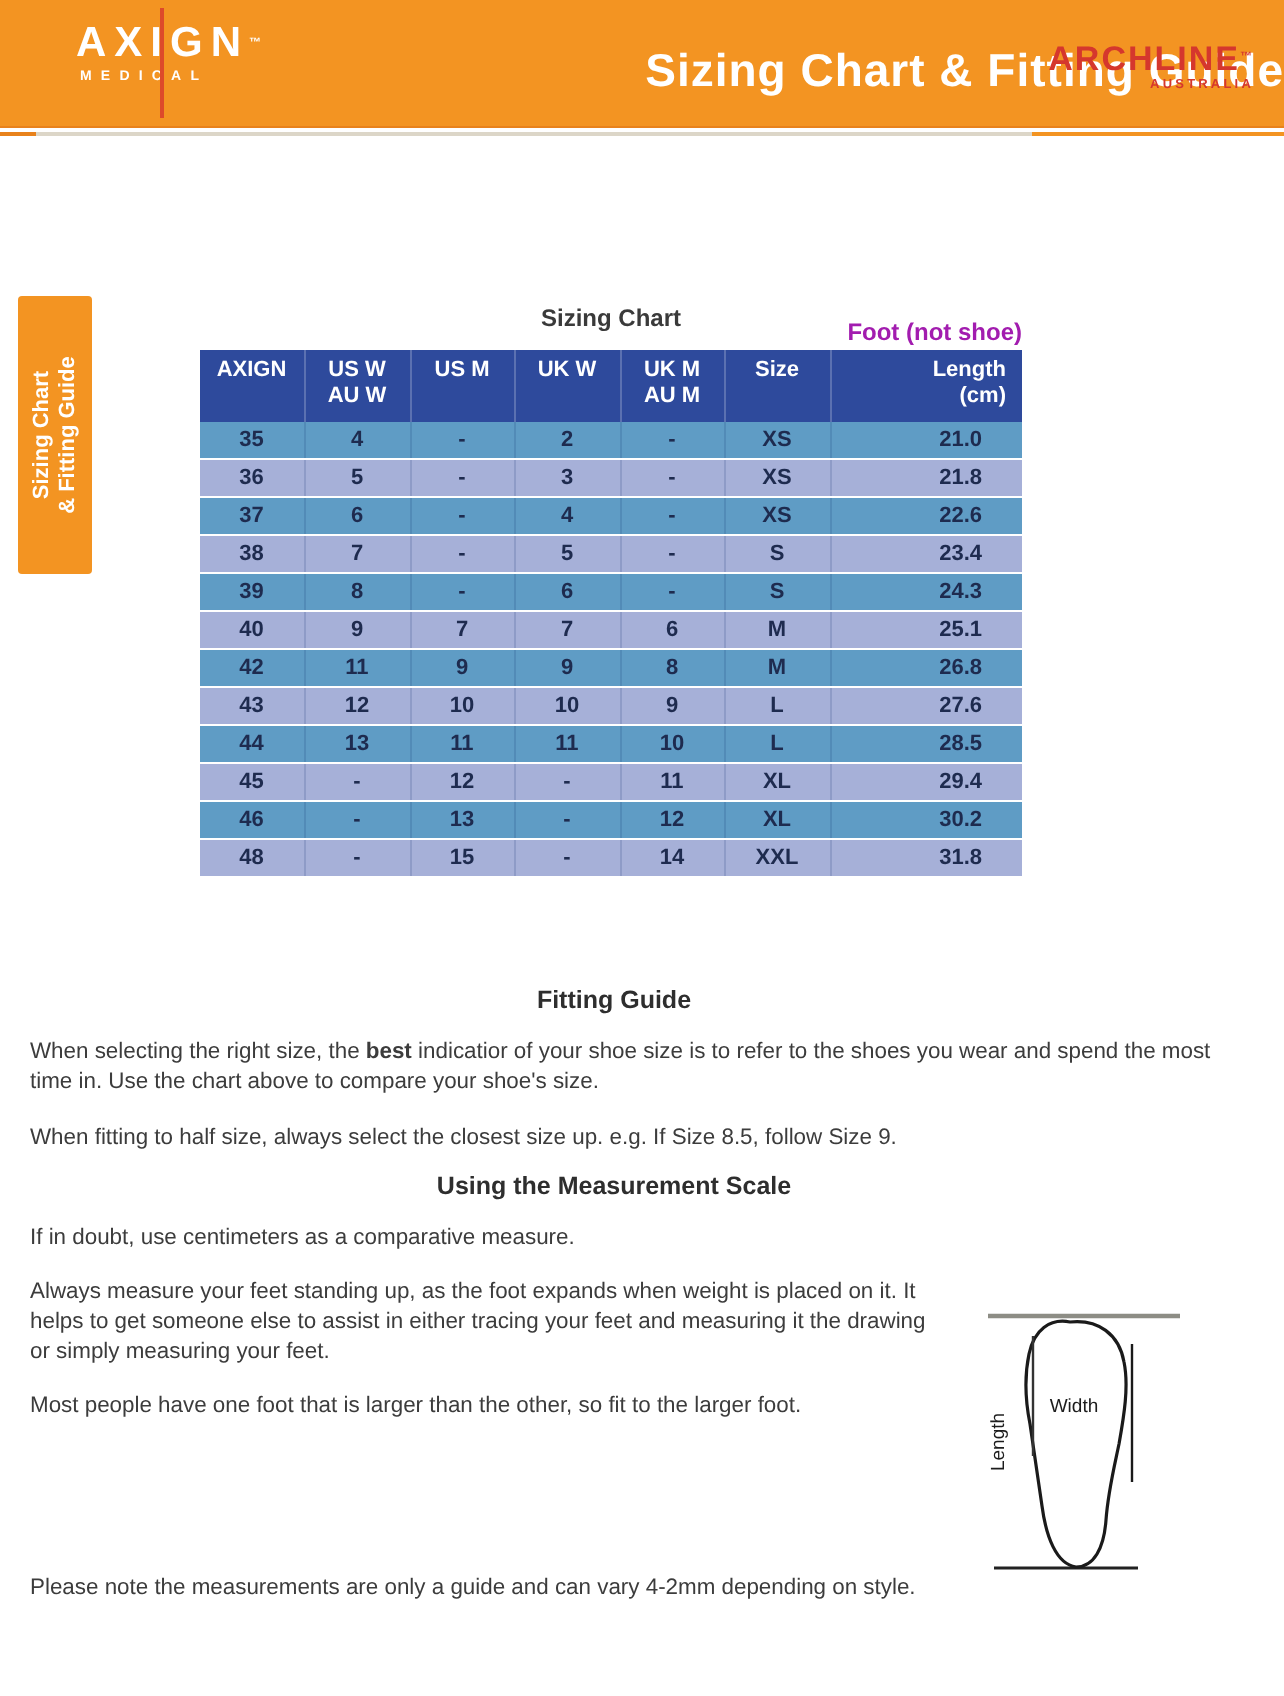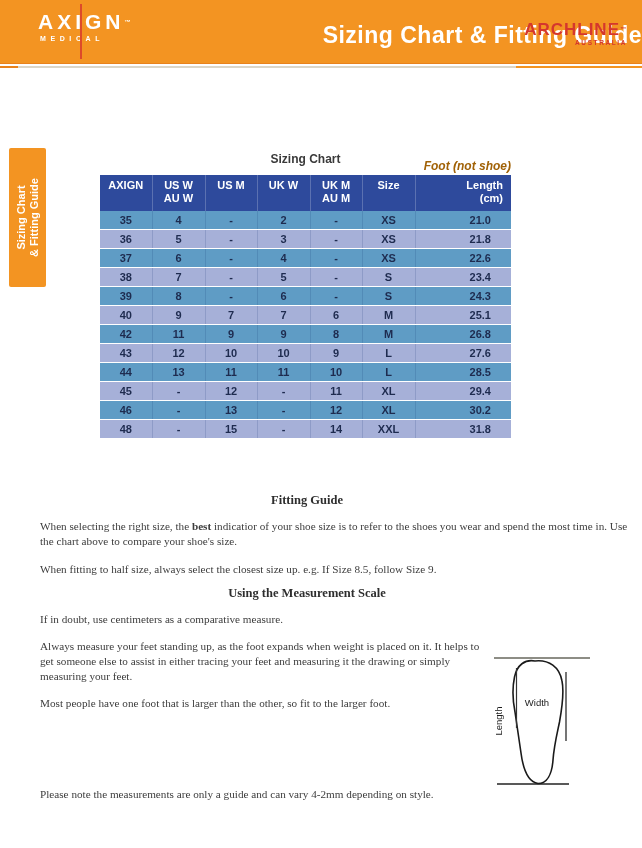--- a/index.html
+++ b/index.html
@@ -28,39 +28,39 @@
   .side-tab{position:absolute;left:9px;top:148px;width:37px;height:139px;
             background:var(--banner-orange,#F39422);border-radius:2px;}
   .side-tab-inner{position:absolute;left:-51px;top:51px;width:139px;height:37px;
                   transform:rotate(-90deg);display:flex;flex-direction:column;justify-content:center;
                   text-align:center;color:#fff;font-weight:bold;font-size:11px;line-height:13px;}
 
   
   .table-wrap{position:absolute;left:100px;top:150px;width:411px;height:330px;}
   .table-title{position:absolute;left:0;right:0;top:2px;text-align:center;
                font-size:12px;font-weight:bold;color:#3a3a3a;}
-  .foot-note{position:absolute;right:0;top:9px;font-size:12px;font-weight:bold;color:#a16207;font-style:italic;}
+  .foot-note{position:absolute;right:0;top:9px;font-size:12px;font-weight:bold;color:#a21caf;}
   table.sizing{position:absolute;left:0;top:25px;width:411px;border-collapse:collapse;table-layout:fixed;}
   table.sizing th{background:var(--table-header-blue,#2E4A9C);color:#fff;font-size:11px;font-weight:bold;
                   height:32px;vertical-align:top;padding:4px 0 0 0;line-height:13px;text-align:center;
                   border-left:1px solid rgba(255,255,255,0.22);}
   table.sizing th:first-child{border-left:none;}
   table.sizing th.col-length{text-align:right;padding-right:8px;}
   table.sizing td{height:18px;padding:0;text-align:center;font-size:11px;font-weight:bold;
                   color:var(--cell-text,#1E2B4F);border-bottom:1px solid #fff;
                   border-left:1px solid rgba(20,50,110,0.16);}
   table.sizing td:first-child{border-left:none;}
   table.sizing td:last-child{text-align:right;padding-right:20px;}
   table.sizing tbody tr:nth-child(odd) td{background:var(--row-blue,#5F9CC5);}
   table.sizing tbody tr:nth-child(even) td{background:var(--row-lavender,#A6B0D8);}
 
   
   .h2{position:absolute;left:0;width:614px;text-align:center;font-size:12.5px;
-      font-weight:bold;color:#2e2e2e;font-family:Liberation Serif, serif;}
-  .para{position:absolute;left:40px;font-size:11.2px;line-height:15px;color:#3c3c3c;font-family:Liberation Serif, serif;}
+      font-weight:bold;color:#2e2e2e;}
+  .para{position:absolute;left:15px;font-size:11.2px;line-height:15px;color:#3c3c3c;}
   .fg-heading{top:493px;}
   .p1{top:519px;width:592px;}
   .p2{top:562px;width:592px;}
   .ums-heading{top:586px;}
   .p3{top:612px;width:592px;}
   .p4{top:639px;width:448px;}
   .p5{top:696px;width:470px;}
   .p6{top:761px;width:470px;}
   .p7{top:787px;width:468px;}
 

